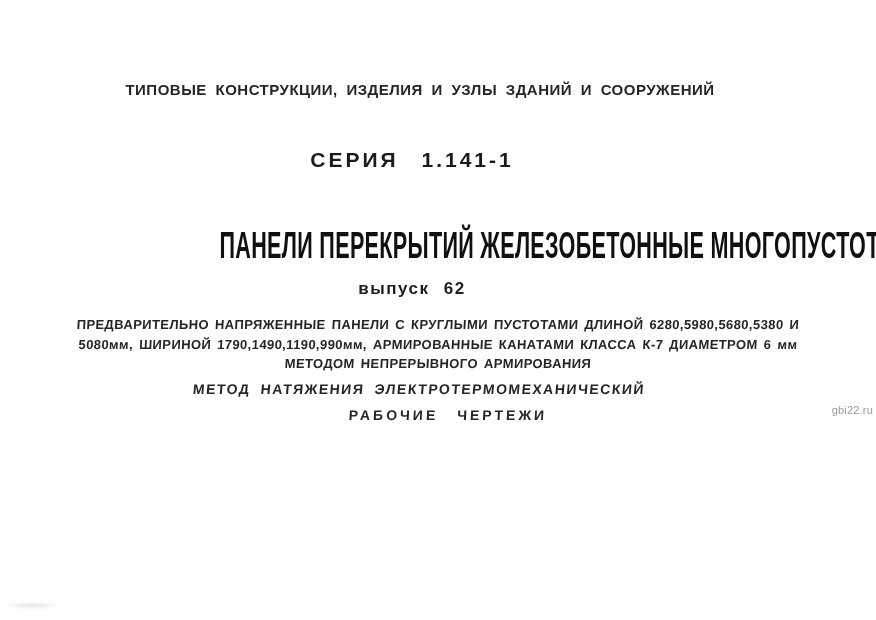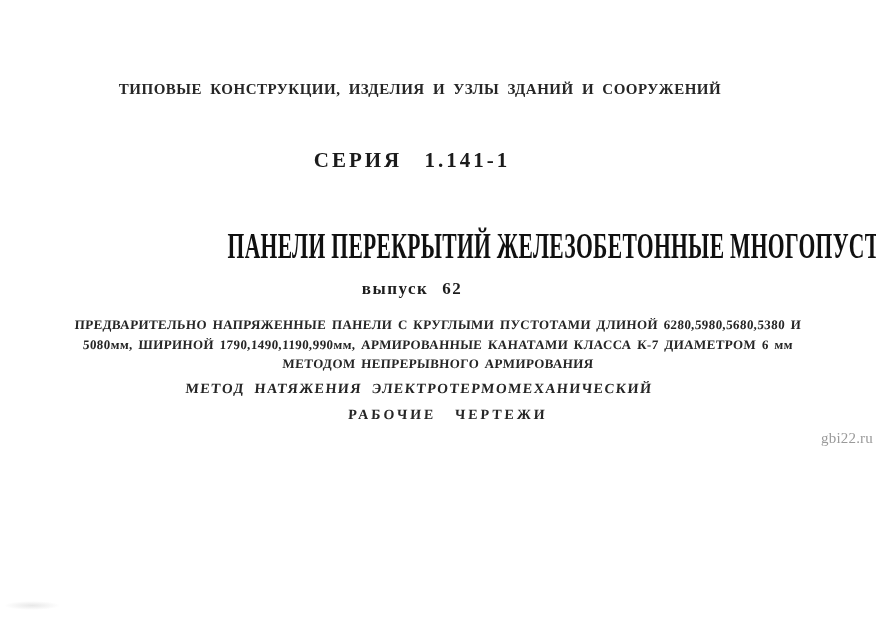--- a/index.html
+++ b/index.html
@@ -6,21 +6,21 @@
     margin: 0;
     padding: 0;
     background: #ffffff;
   }
   .page {
     position: relative;
     width: 876px;
     height: 620px;
     background: var(--paper, #ffffff);
     overflow: hidden;
-    font-family: Liberation Serif, serif;
+    font-family: Liberation Sans, sans-serif;
     color: var(--ink, #1e1e1e);
   }
   .line {
     position: absolute;
     left: 0;
     right: 0;
     text-align: center;
     white-space: nowrap;
     font-weight: bold;
   }
@@ -82,23 +82,23 @@
   .drawings-line {
     top: 407px;
     font-size: 14px;
     letter-spacing: 3px;
     word-spacing: 12px;
     transform: translateX(10px) skewX(-3deg);
     color: #262626;
   }
   .watermark {
     position: absolute;
-    top: 430px;
+    top: 404px;
     right: 3px;
-    font-size: 15px;
+    font-size: 11px;
     font-weight: normal;
     color: var(--watermark, #9a9a9a);
     letter-spacing: 0.2px;
   }
   .scan-artifact {
     position: absolute;
     left: 4px;
     top: 601px;
     width: 56px;
     height: 9px;

